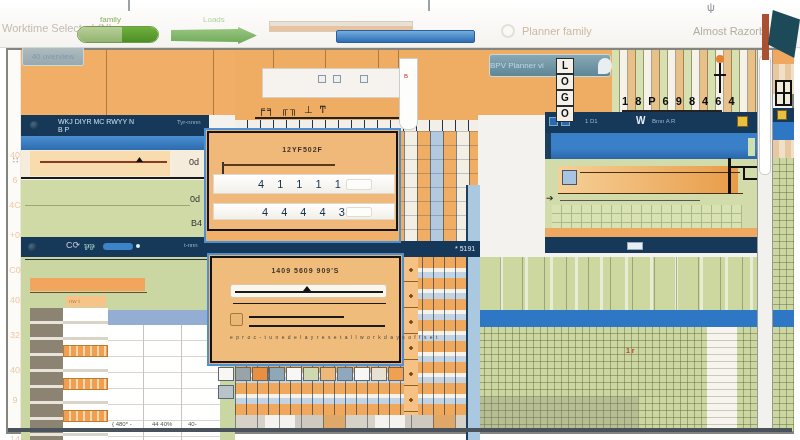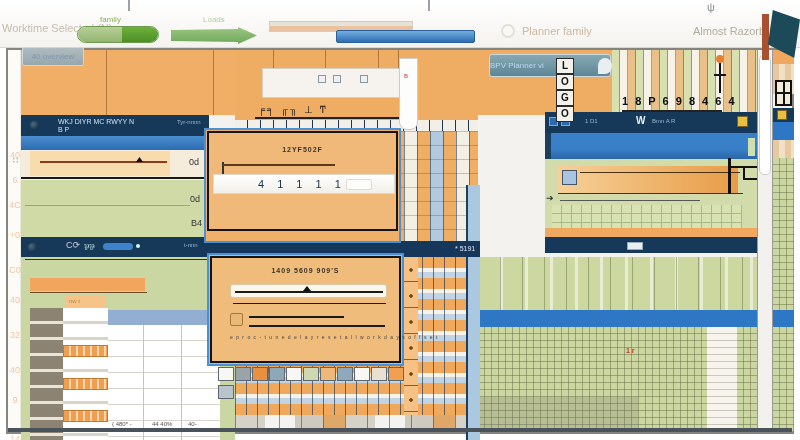--- a/index.html
+++ b/index.html
@@ -290,20 +290,24 @@
 
 <div class="abs dlgouter" style="left:204px;top:128px;width:197px;height:115px;z-index:10">
   <div class="abs dlg" style="left:1px;top:1px;width:191px;height:100px">
     <div class="abs dlgtitle" style="left:0;top:13px;width:100%">12YF502F</div>
     <div class="abs cursor" style="left:13px;top:29px;width:2px;height:12px"></div>
     <div class="abs inputline" style="left:14px;top:31px;width:112px;height:2px"></div>
     <div class="abs wrow" style="left:4px;top:41px;width:182px;height:20px">
       <div class="abs digits" style="left:44px;top:3px">4 1 1 1 1 3</div>
       <div class="abs wbtn" style="left:132px;top:4px;width:26px;height:11px"></div>
     </div>
+    <div class="abs wrow" style="left:4px;top:70px;width:182px;height:17px">
+      <div class="abs digits" style="left:48px;top:2px">4 4 4 4 3</div>
+      <div class="abs wbtn" style="left:132px;top:3px;width:26px;height:10px"></div>
+    </div>
   </div>
 </div>
 
 <div class="abs dlgouter" style="left:207px;top:253px;width:197px;height:113px;z-index:10">
   <div class="abs dlg" style="left:1px;top:1px;width:191px;height:107px;background:#f0bc7c">
     <div class="abs dlgtitle" style="left:0;top:9px;width:100%">1409 5609 909'S</div>
     <div class="abs slidertrack" style="left:18px;top:26px;width:157px;height:14px">
       <div class="abs blackline" style="left:4px;top:6px;width:148px;height:2px"></div>
       <div class="abs slidermark" style="left:72px;top:1px;width:8px;height:5px"></div>
     </div>

